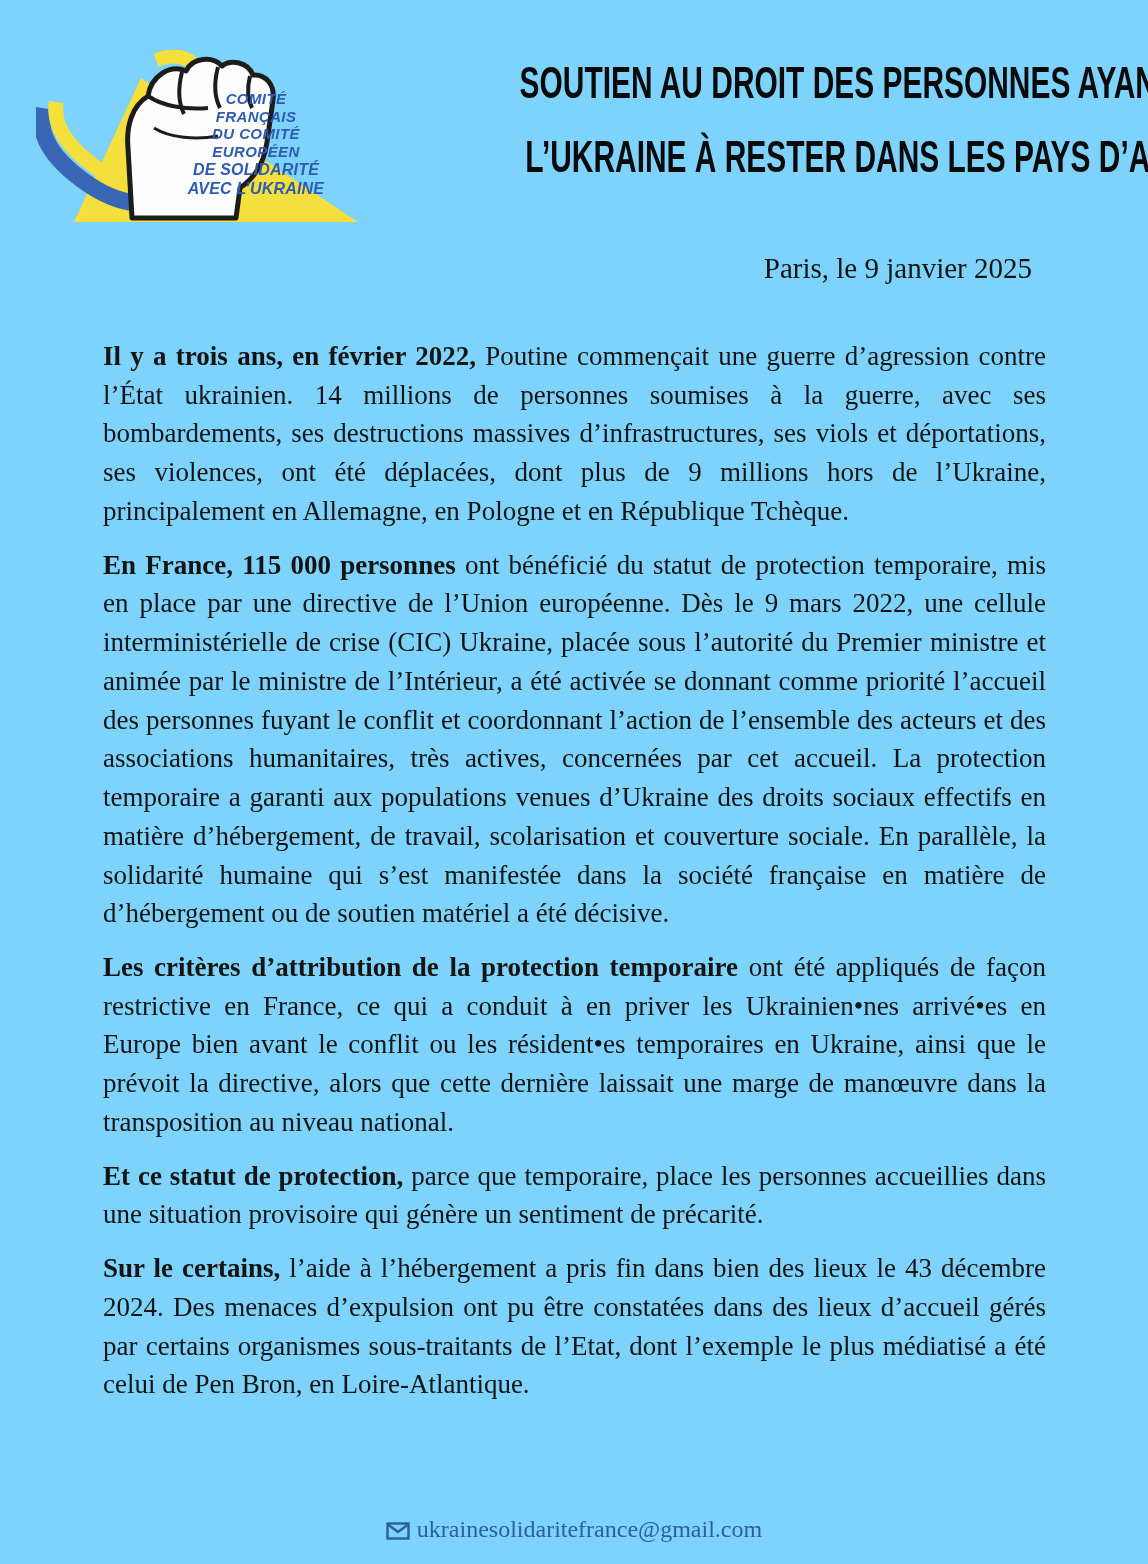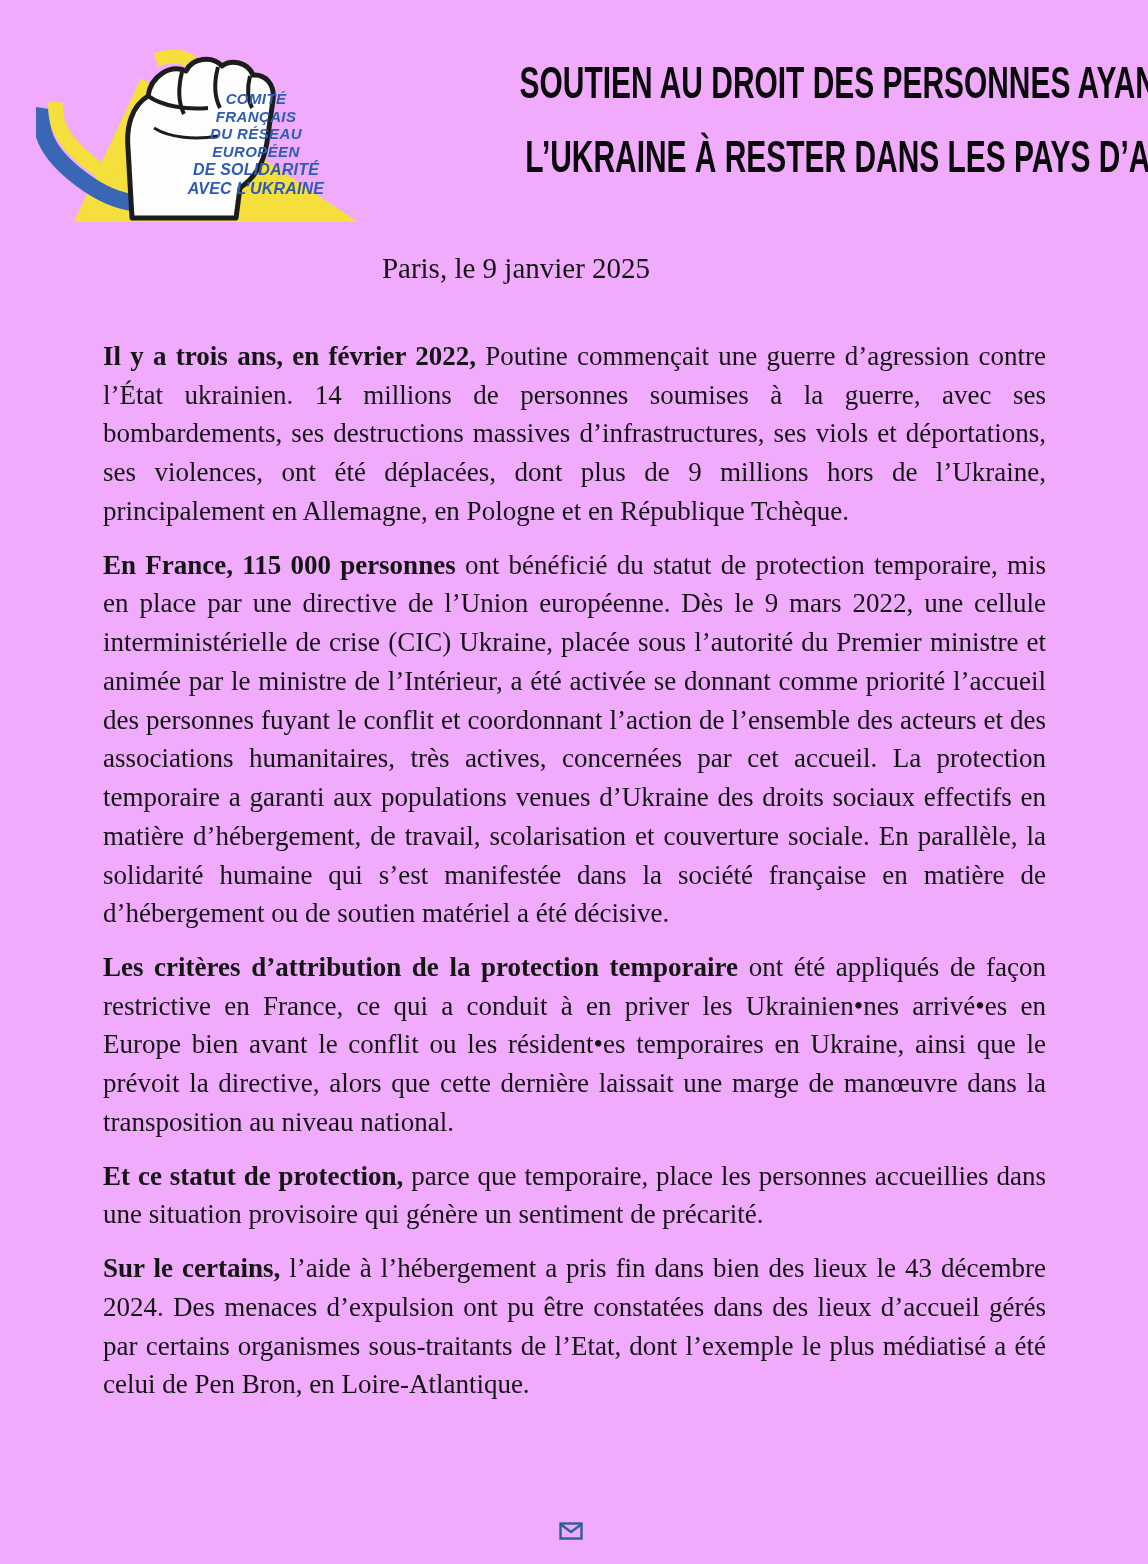--- a/index.html
+++ b/index.html
@@ -2,21 +2,21 @@
 <html lang="fr"><head>
 <meta charset="utf-8">
 <style>
   * { margin: 0; padding: 0; box-sizing: border-box; }
   html, body { background: #ffffff; }
   .page {
     position: relative;
     width: 1148px;
     height: 1564px;
     margin: 0 auto;
-    background: #f0abfc;
+    background: #7dd3fc;
     font-family: "Liberation Serif", serif;
     color: #141414;
     overflow: hidden;
   }
 
   
   .header { position: relative; height: 238px; }
 
   .logo { position: absolute; left: 36px; top: 50px; width: 325px; height: 180px; }
   .logo svg { position: absolute; left: 0; top: 0; width: 100%; height: 100%; }
@@ -41,21 +41,21 @@
     font-family: "Liberation Sans", sans-serif;
     font-weight: 800;
     font-size: 44px;
     letter-spacing: 0px;
     transform: scaleX(0.68);
     transform-origin: center;
   }
 
   
   .dateline {
-    text-align: center;
+    text-align: right;
     padding-right: 116px;
     font-size: 29px;
     margin-top: 14px;
   }
 
   
   .body-text { margin: 52px 102px 0 103px; }
   .body-text p {
     font-size: 27px;
     line-height: 1.435;
@@ -99,21 +99,21 @@
           <path d="M 146,22 C 142,38 142,52 148,64" fill="none" stroke="#1c1c1c" stroke-width="4"></path>
           <path d="M 182,17 C 178,32 178,46 184,58" fill="none" stroke="#1c1c1c" stroke-width="4"></path>
           <path d="M 214,26 C 211,38 211,48 216,58" fill="none" stroke="#1c1c1c" stroke-width="4"></path>
           <path d="M 112,46 C 126,56 150,60 172,58" fill="none" stroke="#1c1c1c" stroke-width="4"></path>
           <path d="M 118,78 C 134,88 160,90 182,86" fill="none" stroke="#1c1c1c" stroke-width="3"></path>
         </g>
       </svg>
       <div class="logo-text">
         <div class="small">COMITÉ</div>
         <div class="small">FRANÇAIS</div>
-        <div class="small">DU RÉSEAU</div>
+        <div class="small">DU COMITÉ</div>
         <div class="small">EUROPÉEN</div>
         <div class="big">DE SOLIDARITÉ</div>
         <div class="big">AVEC L’UKRAINE</div>
       </div>
     </div>
 
     <div class="title-block">
       <div class="title-line"><span>SOUTIEN AU DROIT DES PERSONNES AYANT FUI</span></div>
       <div class="title-line"><span>L’UKRAINE À RESTER DANS LES PAYS D’ACCUEIL</span></div>
     </div>
@@ -129,17 +129,17 @@
     <p><span class="lead">Sur le certains,</span><span> l’aide à l’hébergement a pris fin dans bien des lieux le 43 décembre 2024. Des menaces d’expulsion ont pu être constatées dans des lieux d’accueil gérés par certains organismes sous-traitants de l’Etat, dont l’exemple le plus médiatisé a été celui de Pen Bron, en Loire-Atlantique.</span></p>
   </div>
 
   <div class="footer">
     <div class="footer-line">
       <span class="icon-inline">
         <svg width="24" height="18" viewBox="0 0 24 18">
           <rect x="1.5" y="1.5" width="21" height="15" fill="none" stroke="#2d5f9b" stroke-width="2.4"></rect>
           <path d="M 2,2.5 L 12,10 L 22,2.5" fill="none" stroke="#2d5f9b" stroke-width="2.4"></path>
         </svg>
-      </span>
+      </span><a href="#">ukrainesolidaritefrance@gmail.com</a>
     </div>
   </div>
 
 </div>
 
 </body></html>

